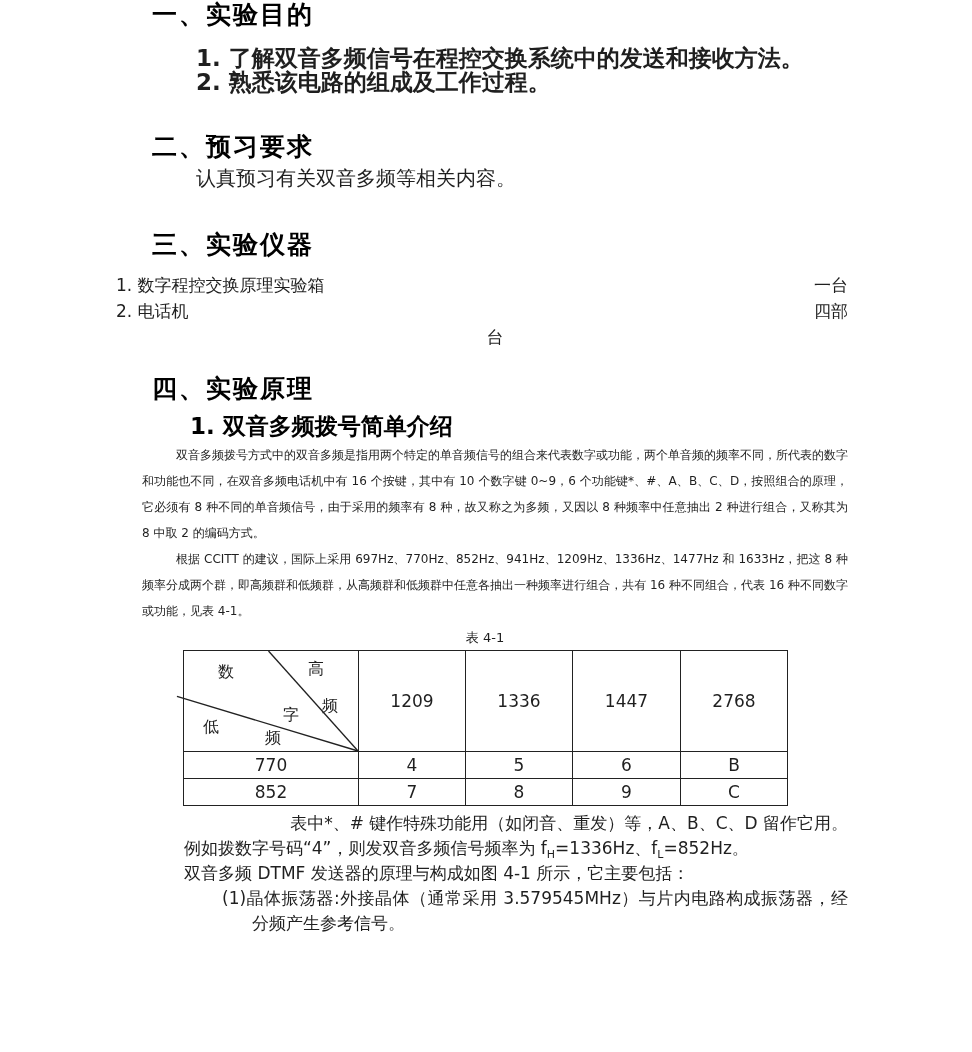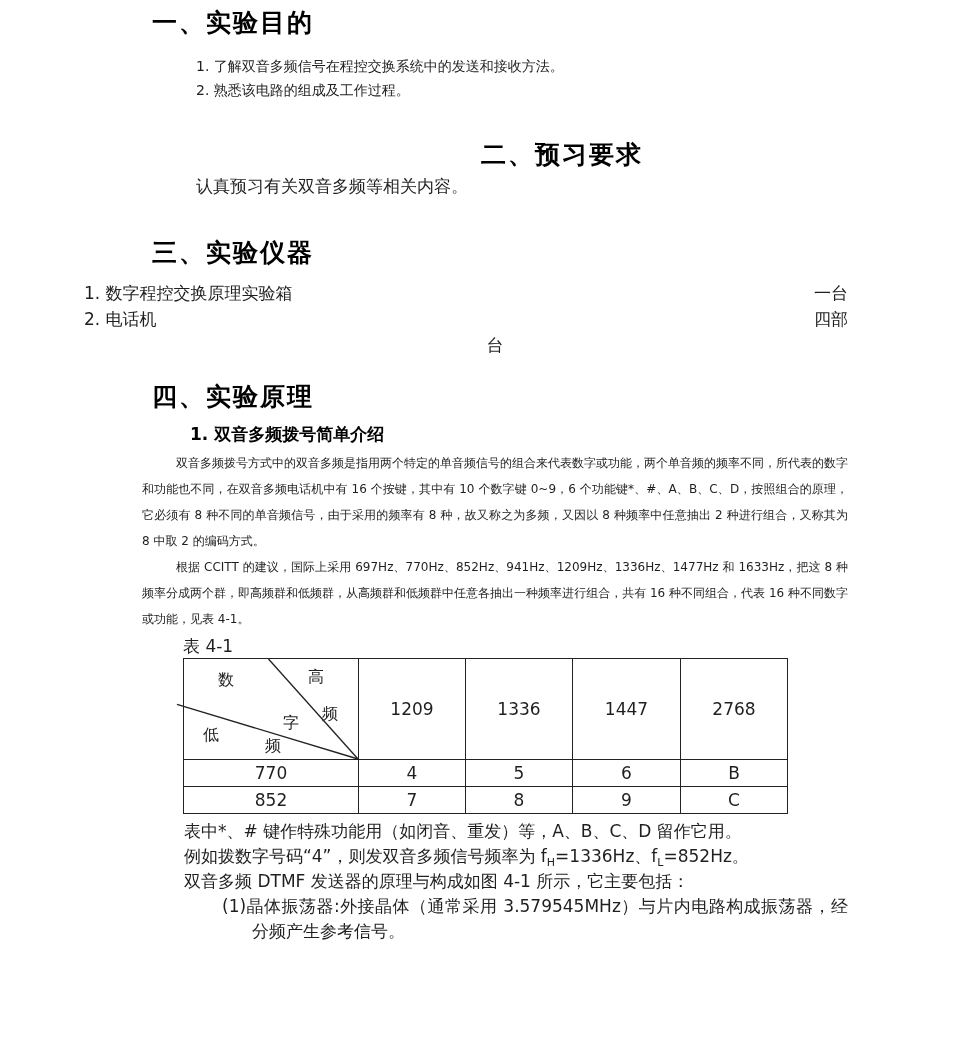--- a/index.html
+++ b/index.html
@@ -6,63 +6,63 @@
   html,body { background:#ffffff; }
   body {
     width:972px; height:1052px; overflow:hidden; position:relative;
     font-family:"DejaVu Sans","Liberation Sans",sans-serif;
     color:#1f1f1f;
   }
   .h-sec {
     margin-left:152px; font-size:25px; font-weight:700; line-height:30px;
     color:#000; letter-spacing:2px;
   }
-  .s1-items { margin:16px 124px 0 196px; font-size:14px; line-height:24px; }
-  .s2-body  { margin:6px 124px 12px 196px; font-size:17px; line-height:20px; }
-  .inst-list { margin:12px 124px 0 84px; }
+  .s1-items { margin:16px 124px 0 196px; font-size:23px; line-height:24px;font-weight:bold; }
+  .s2-body  { margin:6px 124px 12px 196px; font-size:20px; line-height:20px; }
+  .inst-list { margin:12px 124px 0 116px; }
   .inst-row { display:flex; justify-content:space-between; font-size:17px; line-height:26px; }
   .wrap-qty { margin:0 124px 0 142px; text-align:center; font-size:17px; line-height:26px; }
-  .subhead  { margin:10px 0 0 190px; font-size:17px; font-weight:700; line-height:24px; color:#000; }
+  .subhead  { margin:10px 0 0 190px; font-size:23px; font-weight:700; line-height:24px; color:#000; }
   .para {
     margin:0 124px 0 142px; font-size:12px; line-height:26px;
     text-align:justify; text-indent:34px;
   }
   .para.first { margin-top:4px; }
   .tbl-caption {
-    width:604px; margin:4px 0 0 183px; 
-    font-size:17px; line-height:20px;
+    width:604px; margin:4px 0 0 183px; text-align:center;
+    font-size:13px; line-height:20px;
   }
   table.freq {
     margin:2px 0 0 183px; width:604px; border-collapse:collapse; table-layout:fixed;
   }
   table.freq td {
     border:1px solid #222; text-align:center; vertical-align:middle;
     font-size:17px; color:#1f1f1f; height:27px; padding:0;
   }
   table.freq tr.hdr td { height:101px; }
   td.corner { position:relative; }
   td.corner svg { position:absolute; left:0; top:0; width:100%; height:100%; overflow:visible; }
   .corner-label { position:absolute; font-size:16px; line-height:16px; color:#1f1f1f; }
   .cl-shu  { left:34px;  top:13px; }
   .cl-gao  { left:124px; top:10px; }
   .cl-pin1 { left:138px; top:47px; }
   .cl-zi   { left:99px;  top:56px; }
   .cl-di   { left:19px;  top:68px; }
   .cl-pin2 { left:81px;  top:79px; }
   .note { margin:0 124px 0 142px; font-size:17px; line-height:25px; text-indent:42px; }
-  .note.first { margin-top:5px; }
+  .note.first { margin-top:5px;text-align:right; }
   .crystal {
     margin:0 124px 0 142px; font-size:17px; line-height:25px;
     padding-left:110px; text-indent:-30px; text-align:justify;
   }
   sub { font-size:11px; line-height:0; }
-  .mt-s2 { margin-top:38px;text-align:center; }
+  .mt-s2 { margin-top:38px; }
   .mt-s3 { margin-top:42px; }
   .mt-s4 { margin-top:24px; }
-  .mt-top { margin-top:8px; }
+  .mt-top { }
 </style>
 </head>
 <body>
 
 <div class="h-sec mt-top">一、实验目的</div>
 <div class="s1-items">
   <div>1. 了解双音多频信号在程控交换系统中的发送和接收方法。</div>
   <div>2. 熟悉该电路的组成及工作过程。</div>
 </div>
 

